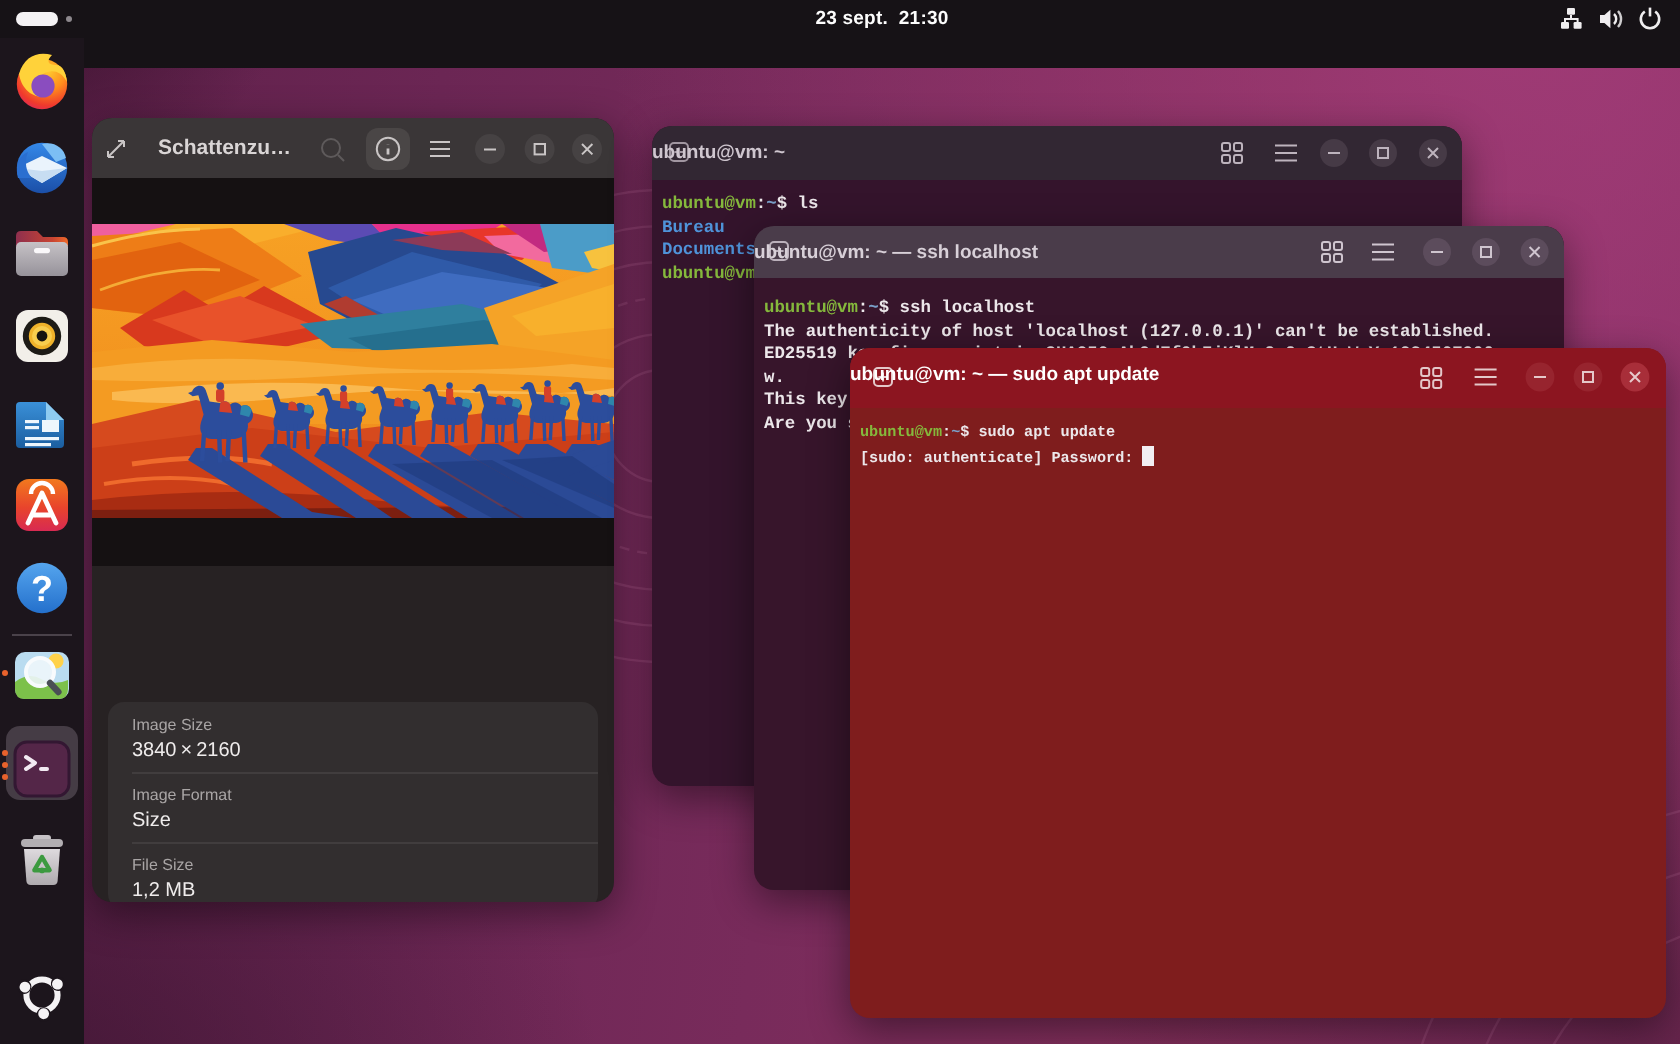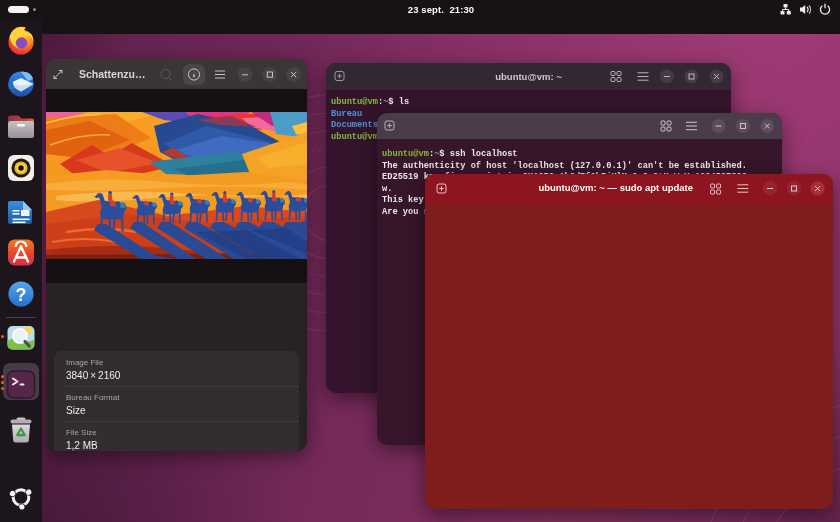--- a/index.html
+++ b/index.html
@@ -31,21 +31,21 @@
 #viewer .title{position:absolute;left:33px;top:9px;font-size:10.5px;font-weight:700;color:#d9d5d5}
 #viewer .black{position:absolute;left:0;top:30px;width:261px;height:194px;background:#151112}
 #viewer .art{position:absolute;left:0;top:53px;width:261px;height:147px}
 .card{position:absolute;left:8px;width:245px;background:#322e2f;border-radius:8px}
 .card .lab{position:absolute;left:12px;font-size:8px;color:#a9a5a5}
 .card .val{position:absolute;left:12px;font-size:10px;color:#efecec}
 .cdiv{position:absolute;left:12px;width:233px;height:1px;background:#413d3e}
 
 .term{position:absolute;border-radius:10px;overflow:hidden}
 .thead{position:absolute;left:0;top:0;width:100%}
-.ttitle{position:absolute;top:8px;width:100%;text-align:center;font-size:9.5px;font-weight:700}
+.ttitle{position:absolute;top:8px;width:100%;font-size:9.5px;font-weight:700}
 .tbody{position:absolute;left:0;width:100%;font-family:"Liberation Mono",monospace;font-weight:700;white-space:pre;line-height:11.6px}
 .tbody div{height:11.6px;overflow:visible}
 #t1{left:326px;top:63px;width:405px;height:330px;background:#34142c}
 #t1 .thead{height:27px;background:#322733}
 #t2{left:377px;top:113px;width:405px;height:332px;background:#37152b}
 #t2 .thead{height:26px;background:#4a3c4a}
 #t3{left:425px;top:174px;width:408px;height:335px;background:#7f1d1d}
 #t3 .thead{height:30px;background:#8c1520}
 .g{color:#85b83c}.b{color:#4f93d9}.w{color:#ece7ea}.p{color:#7a9fc8}
 .cur{display:inline-block;width:6px;height:9.5px;background:#f2eef2;vertical-align:-1.5px}
@@ -175,24 +175,24 @@
     <g fill="#464243" stroke="none">
         <circle cx="199" cy="15.5" r="7.5"></circle>
         <circle cx="223.8" cy="15.5" r="7.5"></circle>
         <circle cx="247.5" cy="15.5" r="7.5"></circle>
       </g>
     <path d="M196 15.8 h6"></path>
     <rect x="221.3" y="13" width="5.2" height="5.2"></rect>
     <path d="M245 13 l5.2 5.2 M250.2 13 l-5.2 5.2"></path>
   </svg>
   <div class="card" id="card2" style="top:292px;height:104px">
-    <div class="lab" style="top:7px">Image File</div>
+    <div class="lab" style="top:7px">Image Size</div>
     <div class="val" style="top:19px">3840 × 2160</div>
     <div class="cdiv" style="top:35px"></div>
-    <div class="lab" style="top:42px">Bureau Format</div>
+    <div class="lab" style="top:42px">Image Format</div>
     <div class="val" style="top:54px">Size</div>
     <div class="cdiv" style="top:70px"></div>
     <div class="lab" style="top:77px">File Size</div>
     <div class="val" style="top:89px">1,2 MB</div>
   </div>
 </div>
 
 <div class="win term" id="t1">
   <div class="thead"></div>
   <svg style="position:absolute;left:0;top:0" width="405" height="27" fill="none" stroke="#bdb3bd" stroke-width="1">
@@ -236,20 +236,21 @@
     <path d="M309 9.3 h11 M309 13 h11 M309 16.7 h11"></path>
     <g fill="#5c4c5c" stroke="none">
         <circle cx="341.5" cy="13" r="7"></circle>
         <circle cx="366" cy="13" r="7"></circle>
         <circle cx="390.3" cy="13" r="7"></circle>
       </g>
     <path d="M338.5 13 h6"></path>
     <rect x="363.5" y="10.5" width="5" height="5"></rect>
     <path d="M387.8 10.5 l5 5 M392.8 10.5 l-5 5"></path>
   </svg>
+  <div class="ttitle" style="color:#d8d0d8;width:97%">ubuntu@vm: ~ — ssh localhost</div>
   <div class="tbody" style="top:36px;left:5px;font-size:8.7px;color:#ece7ea"><div><span class="g">ubuntu@vm</span><span class="w">:</span><span class="p">~</span><span class="w">$ ssh localhost</span></div><div>The authenticity of host 'localhost (127.0.0.1)' can't be established.</div><div>ED25519 key fingerprint is SHA256:AbCdEfGhIjKlMnOpQrStUvWxYz1234567890</div><div>w.</div><div>This key is not known by any other names.</div><div>Are you sure you want to continue connecting (yes/no/[fingerprint])?</div></div>
 </div>
 
 <div class="win term" id="t3">
   <div class="thead"></div>
   <svg style="position:absolute;left:0;top:0" width="408" height="30" fill="none" stroke="#eddadc" stroke-width="1" stroke-opacity="0.9">
     <g>
         <rect x="12" y="10" width="9" height="9" rx="2"></rect>
         <path d="M14.2 14.5 h4.6 M16.5 12.2 v4.6"></path>
       </g>
@@ -263,21 +264,21 @@
     <g fill="#97242e" stroke="none">
         <circle cx="345" cy="14.5" r="7.2"></circle>
         <circle cx="369" cy="14.5" r="7.2"></circle>
       </g>
     <circle cx="392.5" cy="14.5" r="7.2" fill="#a82e39" stroke="none"></circle>
     <path d="M342 14.5 h6"></path>
     <rect x="366.5" y="12" width="5" height="5"></rect>
     <path d="M390 12 l5 5 M395 12 l-5 5"></path>
   </svg>
   <div class="ttitle" style="color:#ffffff;width:93.5%">ubuntu@vm: ~ — sudo apt update</div>
-  <div class="tbody" style="top:37.5px;left:5px;font-size:7.6px;color:#ece7ea;line-height:10.4px"></div>
+  <div class="tbody" style="top:37.5px;left:5px;font-size:7.6px;color:#ece7ea;line-height:10.4px"><div><span class="g">ubuntu@vm</span><span class="w">:</span><span class="p">~</span><span class="w">$ sudo apt update</span></div><div>[sudo: authenticate] Password: <span class="cur"></span></div></div>
 </div>
 
 <div class="topbar">
   <div class="pill"></div>
     <div class="wdot"></div>
   <div class="clock">23 sept.&nbsp; 21:30</div>
   <svg class="tray" width="52" height="13" viewBox="0 0 52 13" fill="none" stroke="#efedef" stroke-width="1.1">
     <rect x="3.5" y="1" width="4" height="3.4" fill="#efedef" stroke="none" rx="0.6"></rect>
     <rect x="0.5" y="8" width="4" height="3.4" fill="#efedef" stroke="none" rx="0.6"></rect>
     <rect x="6.8" y="8" width="4" height="3.4" fill="#efedef" stroke="none" rx="0.6"></rect>

